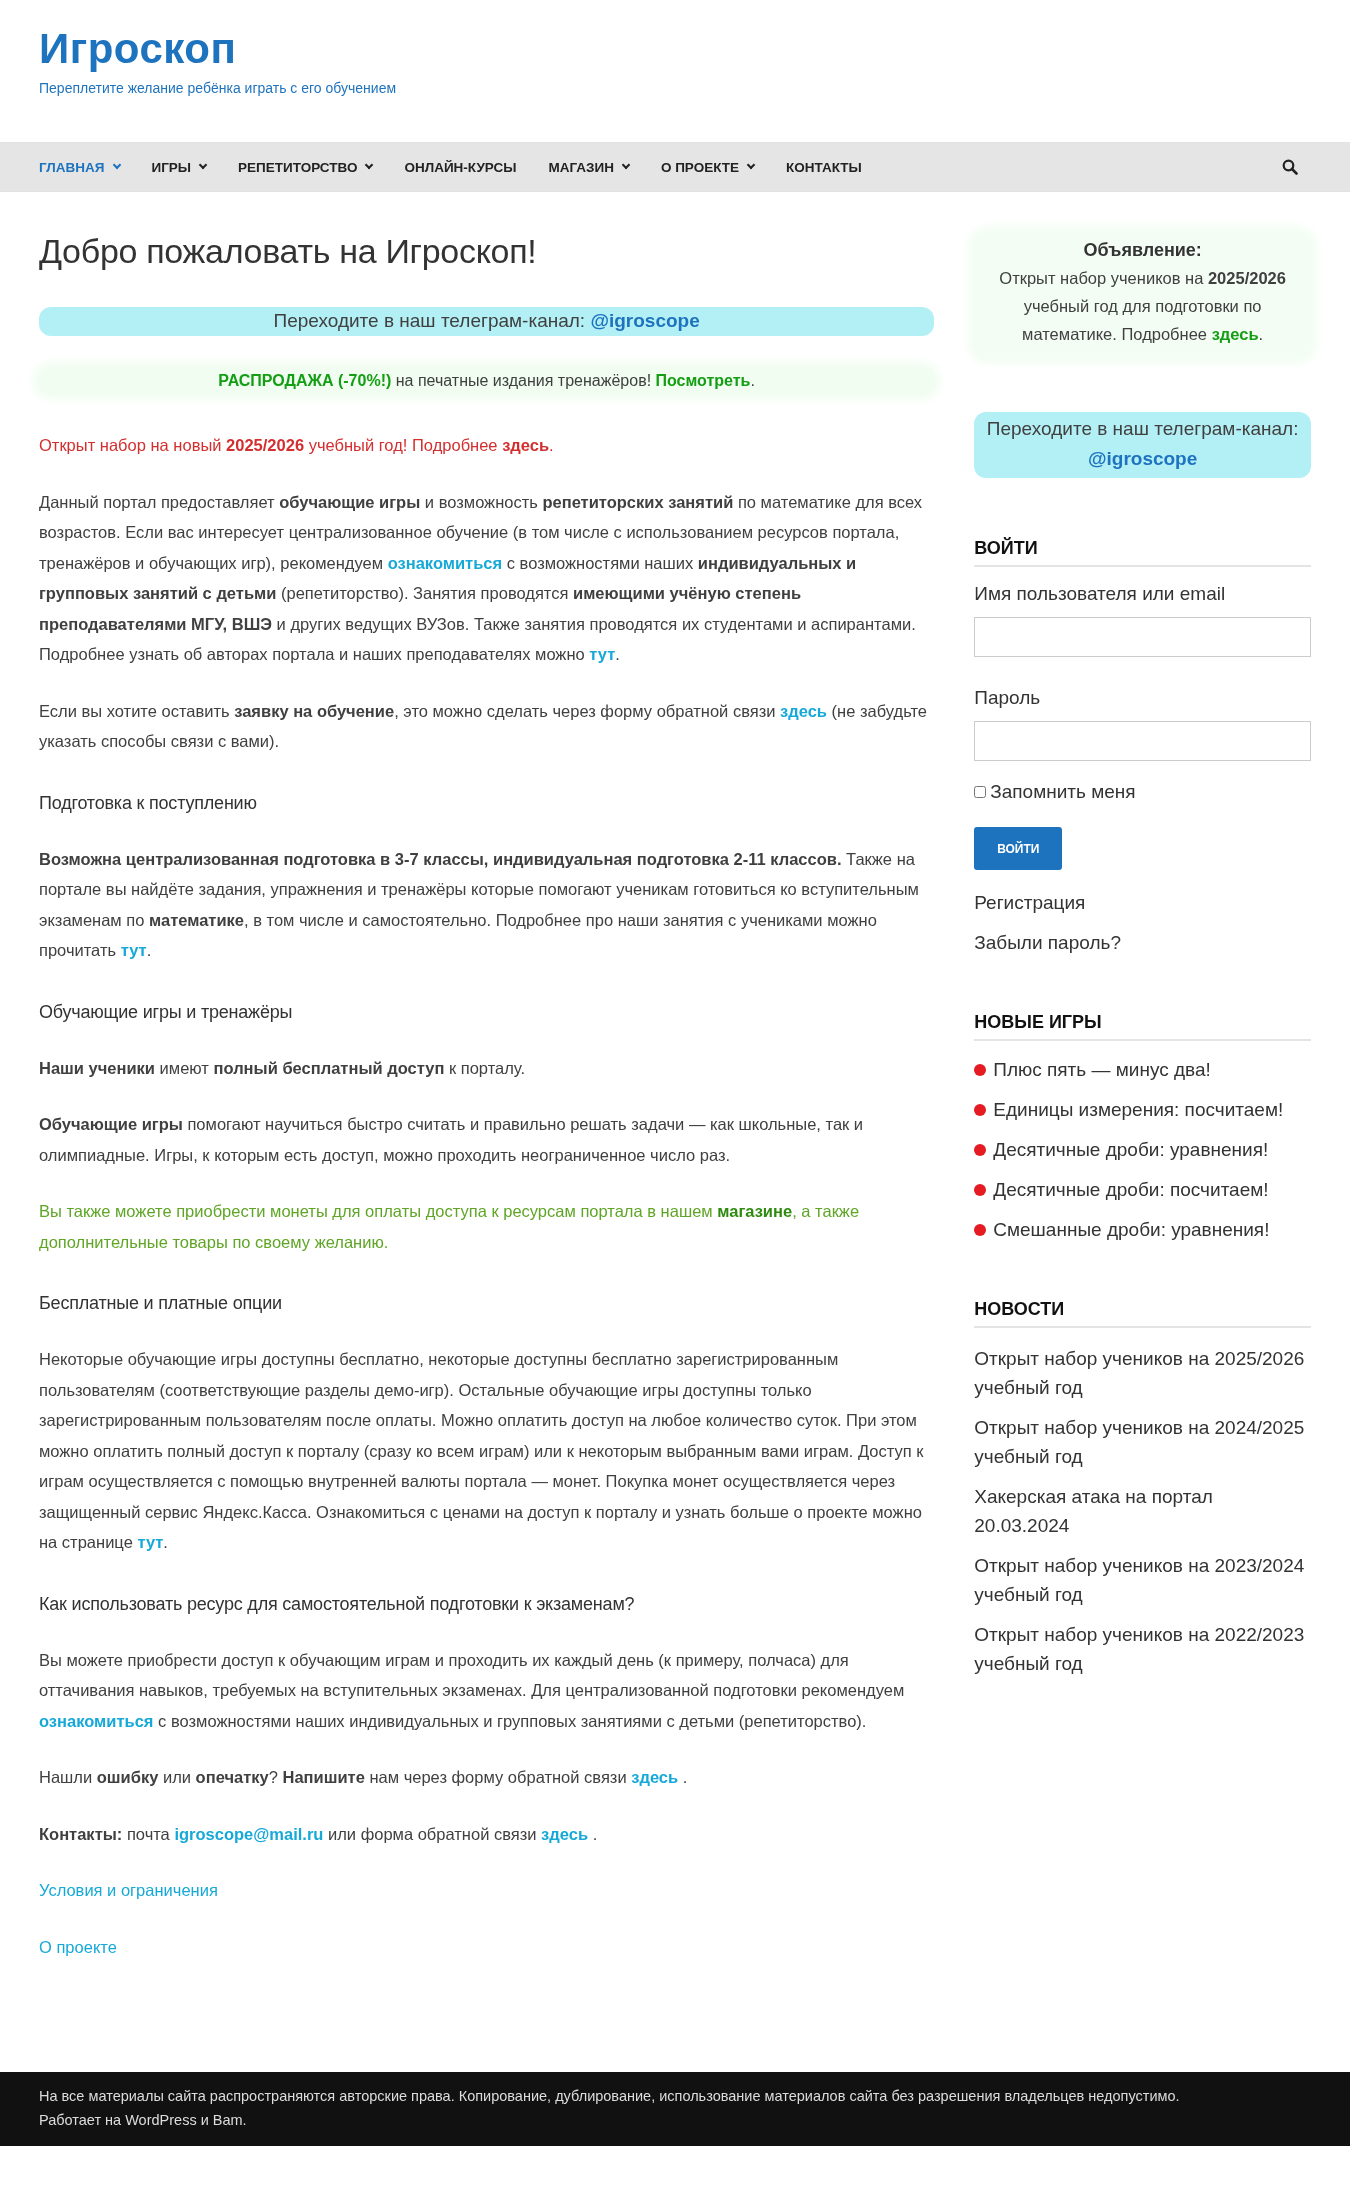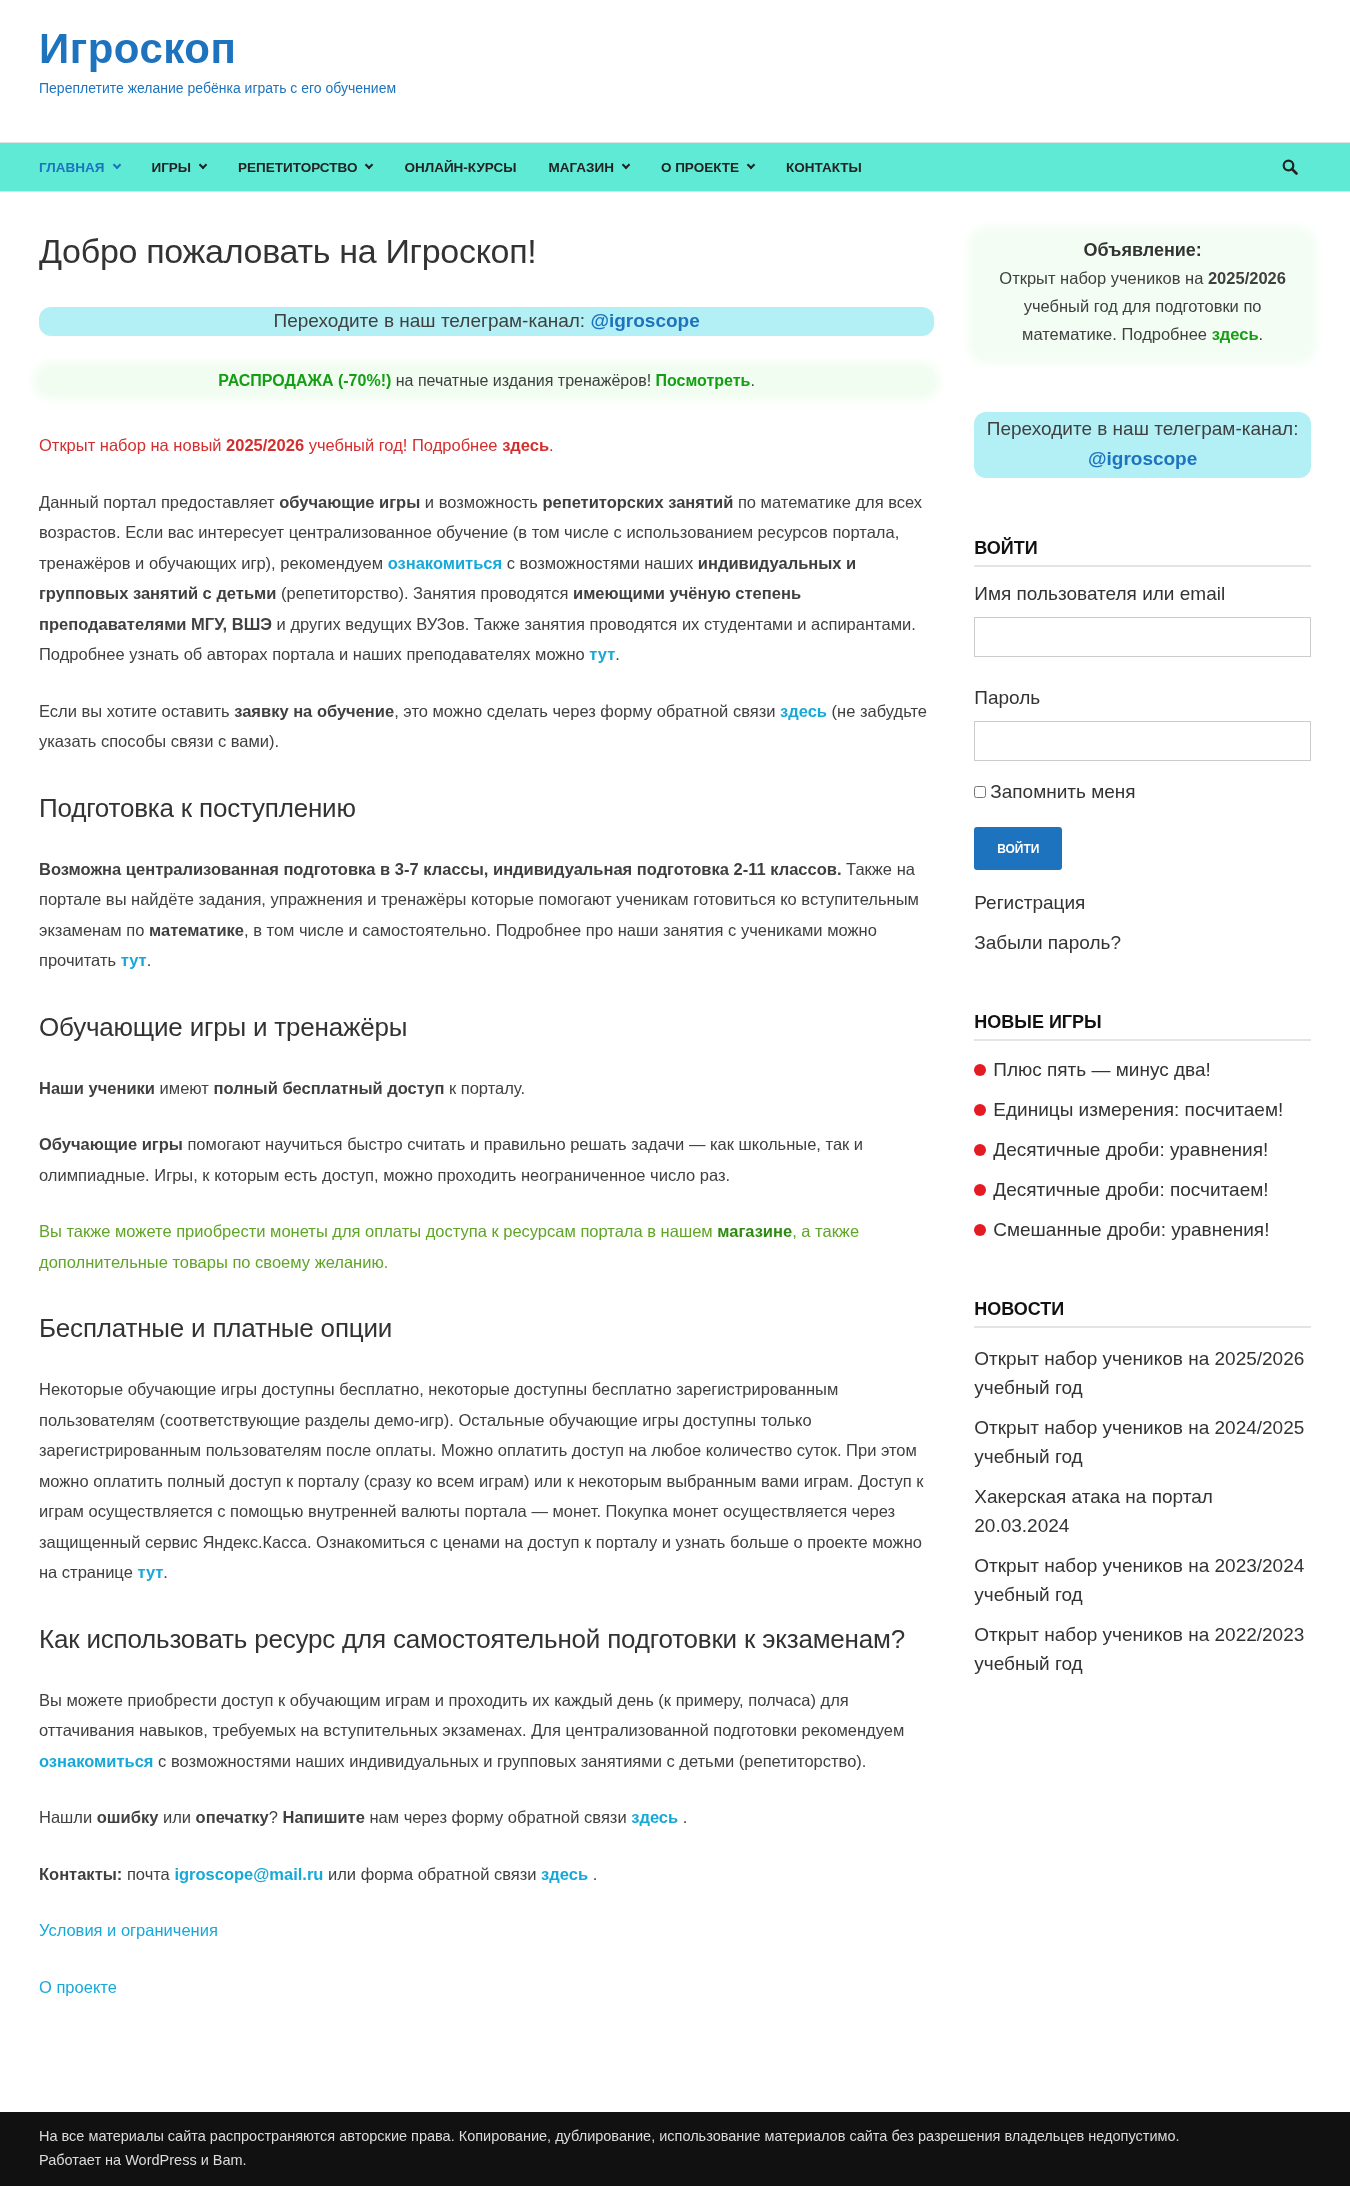--- a/index.html
+++ b/index.html
@@ -7,40 +7,40 @@
   body {
     width: 1350px;
     background: #ffffff;
     font-family: "Liberation Sans", "DejaVu Sans", sans-serif;
     color: #404040;
   }
   a { text-decoration: none; }
   .header { height: 142px; padding: 24px 39px 0; }
   .site-title { font-size: 42px; font-weight: bold; color: #1e73be; margin: 0; line-height: 50px; letter-spacing: 0.5px; }
   .site-tagline { font-size: 14px; color: #1e73be; margin-top: 6px; }
-  .nav { height: 50px; background: #5eead4; border-top: 1px solid #e2e2e2; border-bottom: 1px solid #e2e2e2; display: flex; align-items: center; padding: 0 39px 0 39px; position: relative; }
+  .nav { height: 50px; background: #e5e5e5; border-top: 1px solid #e2e2e2; border-bottom: 1px solid #e2e2e2; display: flex; align-items: center; padding: 0 39px 0 39px; position: relative; }
   .nav-item { display: flex; align-items: center; font-size: 13.5px; font-weight: bold; color: #222; margin-right: 32px; text-transform: uppercase; cursor: pointer; }
   .nav-item.active { color: #1e73be; }
   .nav-chev { display: inline-block; width: 6px; height: 6px; border-right: 2px solid currentColor; border-bottom: 2px solid currentColor; transform: rotate(45deg); margin-left: 9px; margin-top: -4px; }
   .search-icon { position: absolute; right: 52px; top: 16px; width: 16px; height: 16px; }
   .wrap { display: flex; padding: 0 39px; }
   .main { width: 896px; }
   .sidebar { width: 337px; margin-left: 40px; }
   .page-title { font-size: 34px; color: #333; font-weight: normal; margin: 40px 0 36px; font-family: "Liberation Sans", sans-serif; letter-spacing: -0.3px; }
   .tg-banner { background: #b3f0f6; border-radius: 12px; text-align: center; font-size: 19px; color: #404040; padding: 3px 0 4px; margin-bottom: 32px; }
   .tg-link { color: #1e73be; font-weight: bold; }
   .sale-banner { background: #f1fdf1; box-shadow: 0 0 10px 6px #f1fdf1; border-radius: 12px; text-align: center; font-size: 16px; padding: 4px 0; margin-bottom: 36px; }
   .green-bold { color: #139e13; font-weight: bold; }
   p { font-size: 16.5px; line-height: 30.5px; margin: 0 0 26px; }
   .red { color: #d32f2f; }
   .lnk { color: #16a9d8; font-weight: bold; }
   .lnk-plain { color: #16a9d8; }
   .olive { color: #5fa526; }
   .olive-bold { color: #2e8b0f; font-weight: bold; }
-  h2 { font-size: 26px; font-weight: normal; color: #333; margin: 36px 0 30px; font-family: "Liberation Sans", sans-serif; letter-spacing: -0.2px; }
+  h2 { font-size: 18px; font-weight: normal; color: #333; margin: 36px 0 30px; font-family: "Liberation Sans", sans-serif; letter-spacing: -0.2px; }
   .announce { background: #f3fdf3; box-shadow: 0 0 10px 6px #f3fdf3; border-radius: 14px; padding: 4px 10px 10px; text-align: center; font-size: 16.5px; line-height: 28px; margin-top: 40px; margin-bottom: 54px; }
   .announce-title { font-weight: bold; font-size: 18px; color: #333; }
   .side-tg { background: #b3f0f6; border-radius: 12px; text-align: center; font-size: 19px; line-height: 30px; padding: 2px 6px 4px; margin-bottom: 60px; }
   .widget-title { font-size: 18px; font-weight: bold; color: #111; text-transform: uppercase; padding-bottom: 6px; border-bottom: 2px solid #e4e4e4; margin: 0 0 16px; font-family: "Liberation Sans", sans-serif; }
   .w-label { font-size: 19px; color: #333; margin: 10px 0 12px; }
   .w-input { width: 100%; height: 40px; border: 1px solid #ccc; background: #fff; margin-bottom: 20px; }
   .remember { font-size: 19px; color: #333; display: flex; align-items: center; margin: 0 0 24px; }
   .remember input { margin: 0 4px 0 0; width: 12px; height: 12px; }
   .login-btn { background: #1e73be; color: #fff; font-size: 12px; font-weight: bold; text-transform: uppercase; border: none; border-radius: 3px; width: 88px; height: 43px; margin-bottom: 20px; }
   .side-link { display: block; font-size: 19px; color: #333; margin-bottom: 14px; line-height: 26px; }

